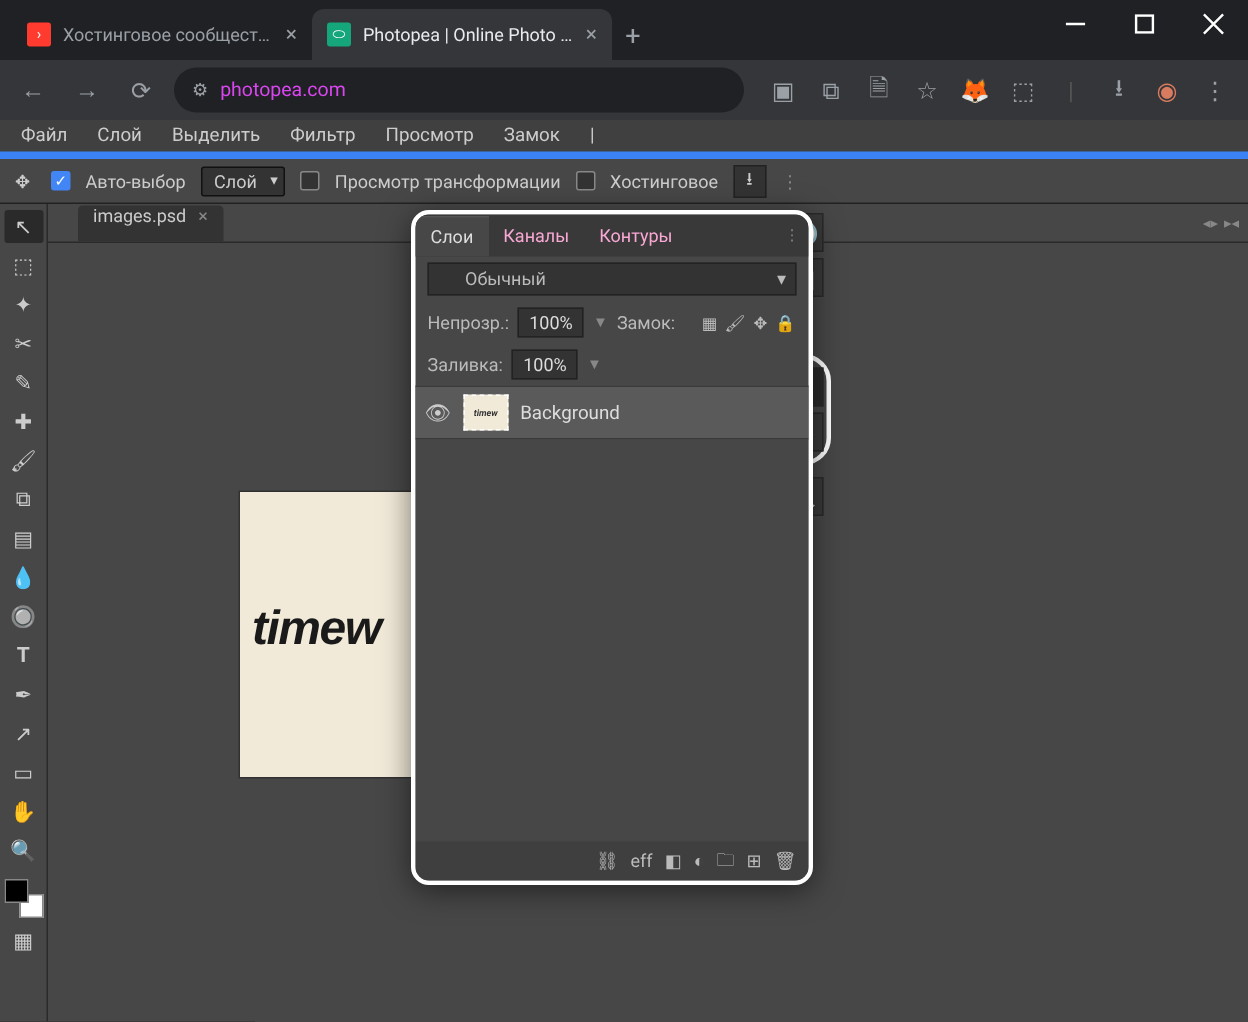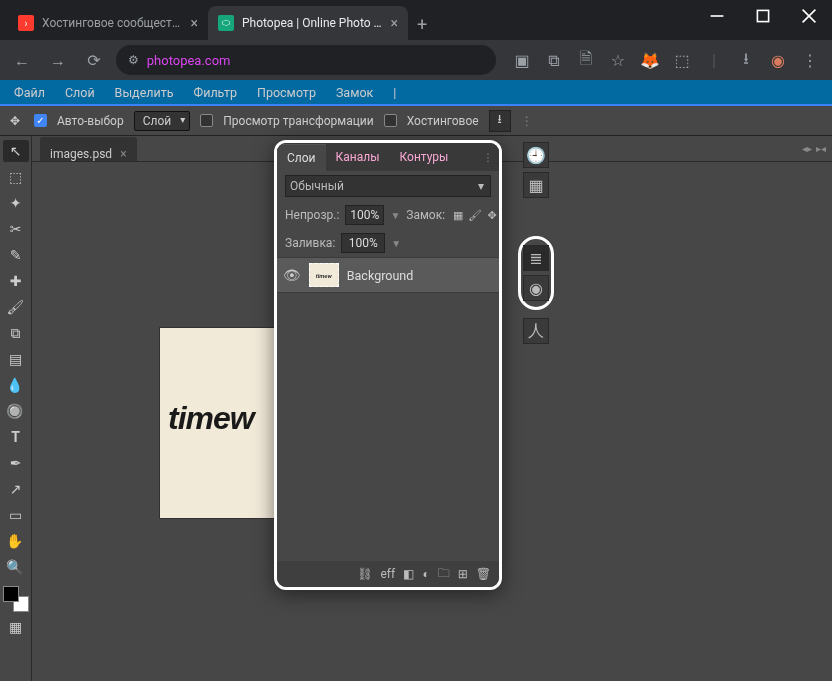--- a/index.html
+++ b/index.html
@@ -14,53 +14,53 @@
 .newtab { width:28px; height:28px; display:flex; align-items:center; justify-content:center; color:#9aa0a6; margin-top:4px; font-size:18px; cursor:pointer; }
 .winctrl { display:flex; }
 .winctrl div { width:46px; height:32px; display:flex; align-items:center; justify-content:center; color:#e8eaed; cursor:pointer; }
 .addrbar { height:40px; background:#35363a; display:flex; align-items:center; padding:0 8px; gap:8px; }
 .navbtn { width:28px; height:28px; display:flex; align-items:center; justify-content:center; color:#9aa0a6; border-radius:50%; cursor:pointer; }
 .urlbox { flex:1; height:30px; background:#202124; border-radius:15px; display:flex; align-items:center; padding:0 12px; gap:8px; color:#9aa0a6; font-size:13px; max-width:380px; }
 .urlbox .lock { font-size:12px; }
 .urlbox .url { color:#d946ef; }
 .ext-icons { display:flex; gap:4px; margin-left:auto; }
 .ext-icons div { width:28px; height:28px; display:flex; align-items:center; justify-content:center; color:#9aa0a6; cursor:pointer; }
-.menubar { height:26px; background:#0369a1; border-bottom:2px solid #3b82f6; display:flex; align-items:center; padding:0 4px; font-size:12.5px; color:#ccc; }
+.menubar { height:26px; background:#404040; border-bottom:5px solid #3b82f6; display:flex; align-items:center; padding:0 4px; font-size:12.5px; color:#ccc; }
 .menubar span { padding:4px 10px; cursor:pointer; }
 .optbar { height:30px; background:#474747; border-bottom:1px solid #222; display:flex; align-items:center; padding:0 6px; gap:10px; font-size:12px; color:#ccc; }
 .optbar .toolico { width:18px; height:18px; display:flex; align-items:center; justify-content:center; }
 .checkbox { width:13px; height:13px; background:#4285f4; border-radius:2px; display:inline-flex; align-items:center; justify-content:center; color:#fff; font-size:10px; }
 .checkbox.empty { background:#333; border:1px solid #888; }
 .select { background:#333; border:1px solid #111; padding:2px 18px 2px 8px; font-size:12px; color:#ccc; position:relative; border-radius:2px; }
 .select::after { content:'▾'; position:absolute; right:4px; top:2px; font-size:10px; }
 .dlbox { width:22px; height:22px; background:#333; border:1px solid #222; display:flex; align-items:center; justify-content:center; }
 .editor { position:absolute; top:136px; left:0; right:0; bottom:0; background:#474747; display:flex; }
 .toolcol { width:32px; background:#474747; border-right:1px solid #2a2a2a; display:flex; flex-direction:column; align-items:center; padding-top:4px; gap:4px; }
 .toolbtn { width:26px; height:22px; display:flex; align-items:center; justify-content:center; color:#ccc; cursor:pointer; font-size:14px; border-radius:2px; }
 .toolbtn.active { background:#2a2a2a; }
 .swatches { position:relative; width:26px; height:26px; margin-top:4px; }
 .swatches .fg { position:absolute; width:16px; height:16px; background:#000; border:1px solid #888; top:0; left:0; }
 .swatches .bg { position:absolute; width:16px; height:16px; background:#fff; border:1px solid #888; bottom:0; right:0; }
 .doctabs { position:absolute; top:0; left:32px; right:0; height:26px; background:#474747; display:flex; align-items:center; border-bottom:1px solid #2a2a2a; }
-.doctab { height:24px; background:#333; color:#ccc; font-size:12px; padding:0 10px; display:flex; align-items:flex-end; gap:8px; border-radius:3px 3px 0 0; margin-left:8px; }
+.doctab { height:24px; background:#333; color:#ccc; font-size:12px; padding:0 10px; display:flex; align-items:flex-start; gap:8px; border-radius:3px 3px 0 0; margin-left:20px; }
 .doctab .x { color:#888; cursor:pointer; }
 .arrows { margin-left:auto; display:flex; gap:4px; padding-right:6px; color:#888; font-size:10px; }
 .canvas-area { position:absolute; top:26px; left:32px; right:0; bottom:0; background:#474747; }
 .canvas { position:absolute; left:128px; top:166px; width:115px; height:190px; background:#f2ead9; box-shadow:0 0 0 1px rgba(0,0,0,.3); overflow:hidden; }
 .canvas .txt { position:absolute; left:8px; top:72px; font-family:Arial,sans-serif; font-weight:700; font-style:italic; font-size:32px; color:#1a1a1a; letter-spacing:-1px; }
 .rpanel { position:absolute; right:280px; top:0; width:32px; display:flex; flex-direction:column; gap:4px; padding-top:6px; align-items:center; }
 .rpanel .pbtn { width:26px; height:26px; background:#3a3a3a; border:1px solid #2a2a2a; display:flex; align-items:center; justify-content:center; color:#bbb; cursor:pointer; }
 .rpanel .pgroup { border:3px solid #fff; border-radius:18px; padding:6px 2px; display:flex; flex-direction:column; gap:4px; margin-top:34px; }
-.layers-panel { position:absolute; left:274px; top:140px; width:228px; height:450px; background:#474747; border:3px solid #fff; border-radius:12px; box-shadow:0 4px 20px rgba(0,0,0,.5); display:flex; flex-direction:column; overflow:hidden; }
+.layers-panel { position:absolute; left:274px; top:140px; width:268px; height:450px; background:#474747; border:3px solid #fff; border-radius:12px; box-shadow:0 4px 20px rgba(0,0,0,.5); display:flex; flex-direction:column; overflow:hidden; }
 .lp-tabs { display:flex; background:#393939; height:28px; align-items:center; font-size:12px; }
 .lp-tabs span { padding:6px 10px; color:#f9a8d4; cursor:pointer; }
 .lp-tabs span.on { background:#474747; color:#ddd; border-top:1px solid #555; }
 .lp-tabs .dots { margin-left:auto; padding-right:6px; color:#888; font-size:10px; }
 .lp-row { display:flex; align-items:center; padding:4px 8px; gap:6px; font-size:12px; color:#bbb; }
-.lp-row .sel { flex:1; background:#333; border:1px solid #222; padding:3px 4px; position:relative; }
+.lp-row .sel { flex:1; background:#333; border:1px solid #222; padding:3px 24px; position:relative; }
 .lp-row .sel::after { content:'▾'; position:absolute; right:6px; }
 .lp-row .num { width:44px; background:#333; border:1px solid #222; padding:2px 4px; text-align:center; color:#ddd; }
 .lp-row .tri { font-size:10px; color:#888; }
 .lp-row .lockicons { display:flex; gap:3px; margin-left:auto; }
 .lp-row .lockicons span { width:14px; height:14px; display:flex; align-items:center; justify-content:center; font-size:11px; }
 .layerlist { flex:1; background:#474747; }
 .layer { display:flex; align-items:center; height:36px; background:#5a5a5a; border-top:1px solid #3a3a3a; border-bottom:1px solid #3a3a3a; padding:0 6px; gap:8px; }
 .layer .eye { color:#ccc; font-size:14px; }
 .layer .thumb { width:30px; height:24px; background:#f2ead9; border:1px dashed #fff; font-size:6px; color:#333; display:flex; align-items:center; justify-content:center; font-weight:bold; font-style:italic; }
 .layer .name { font-size:12.5px; color:#ddd; }

